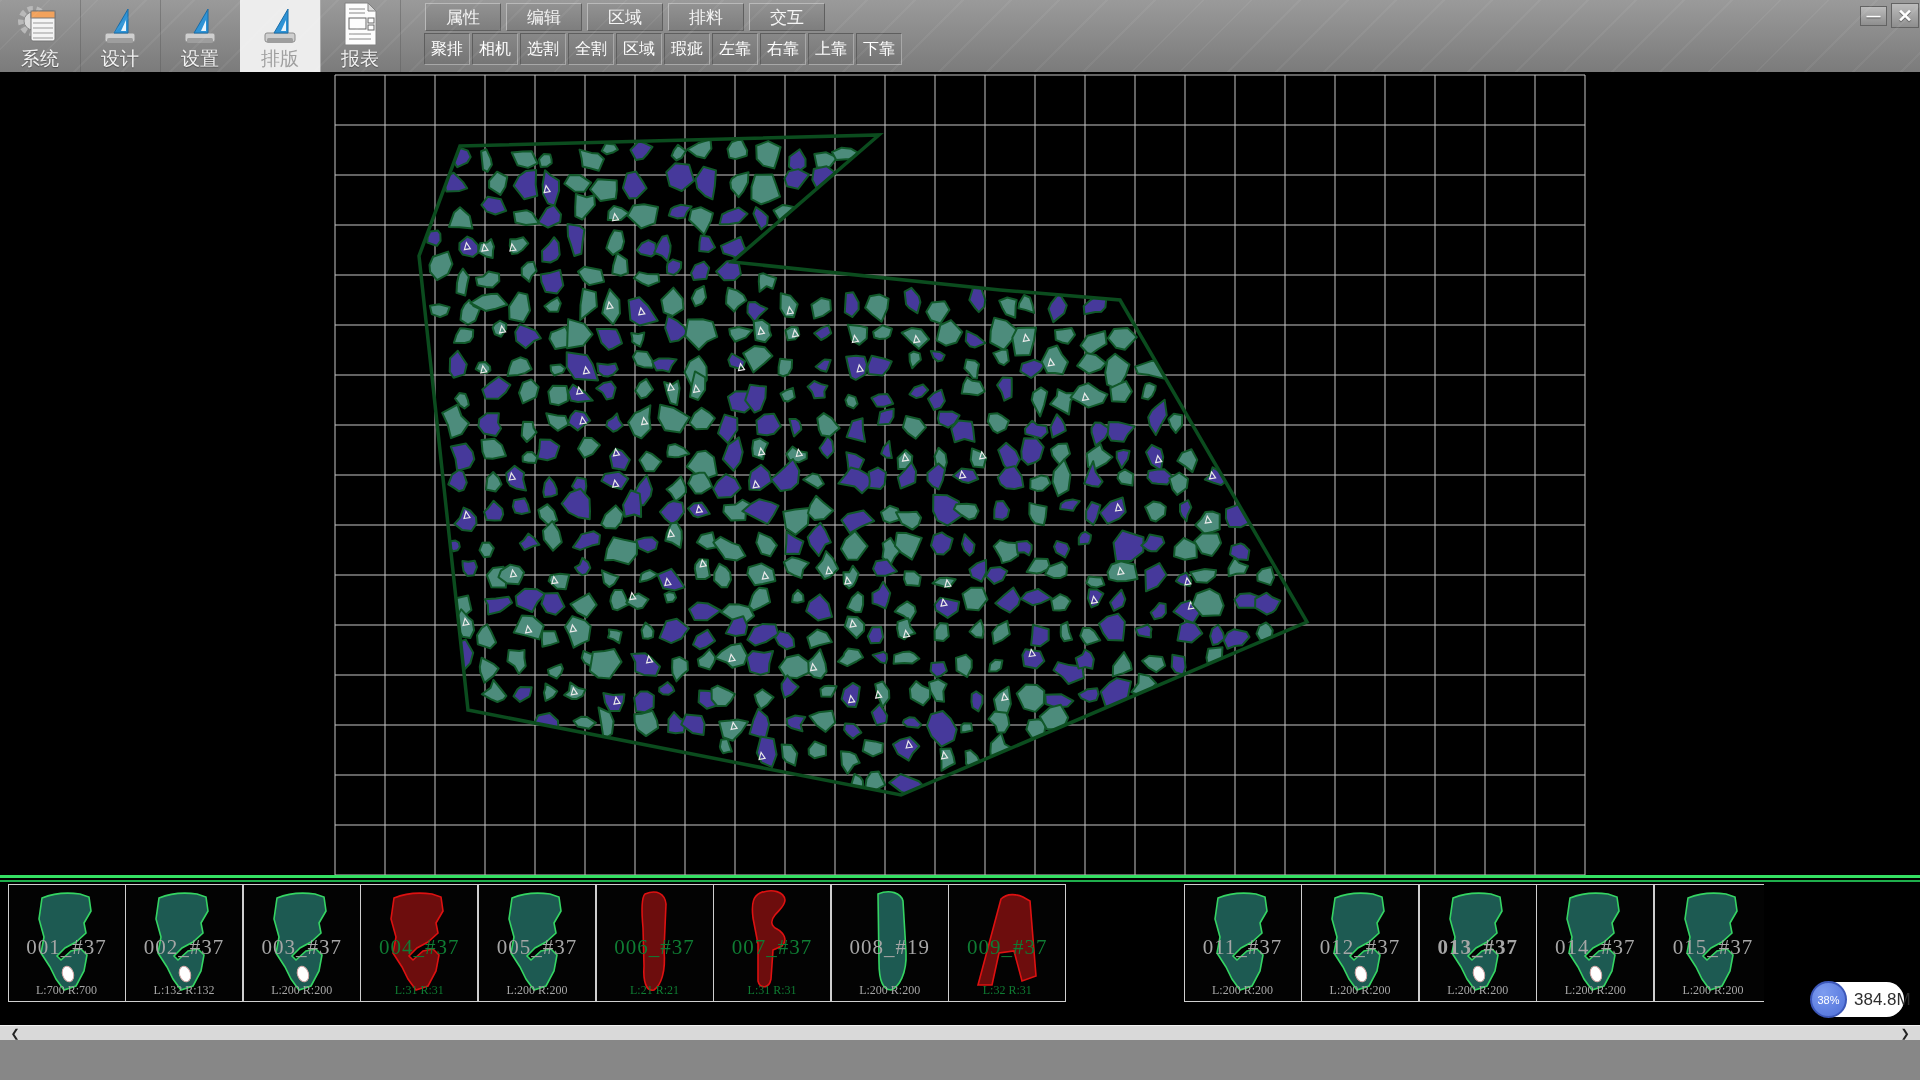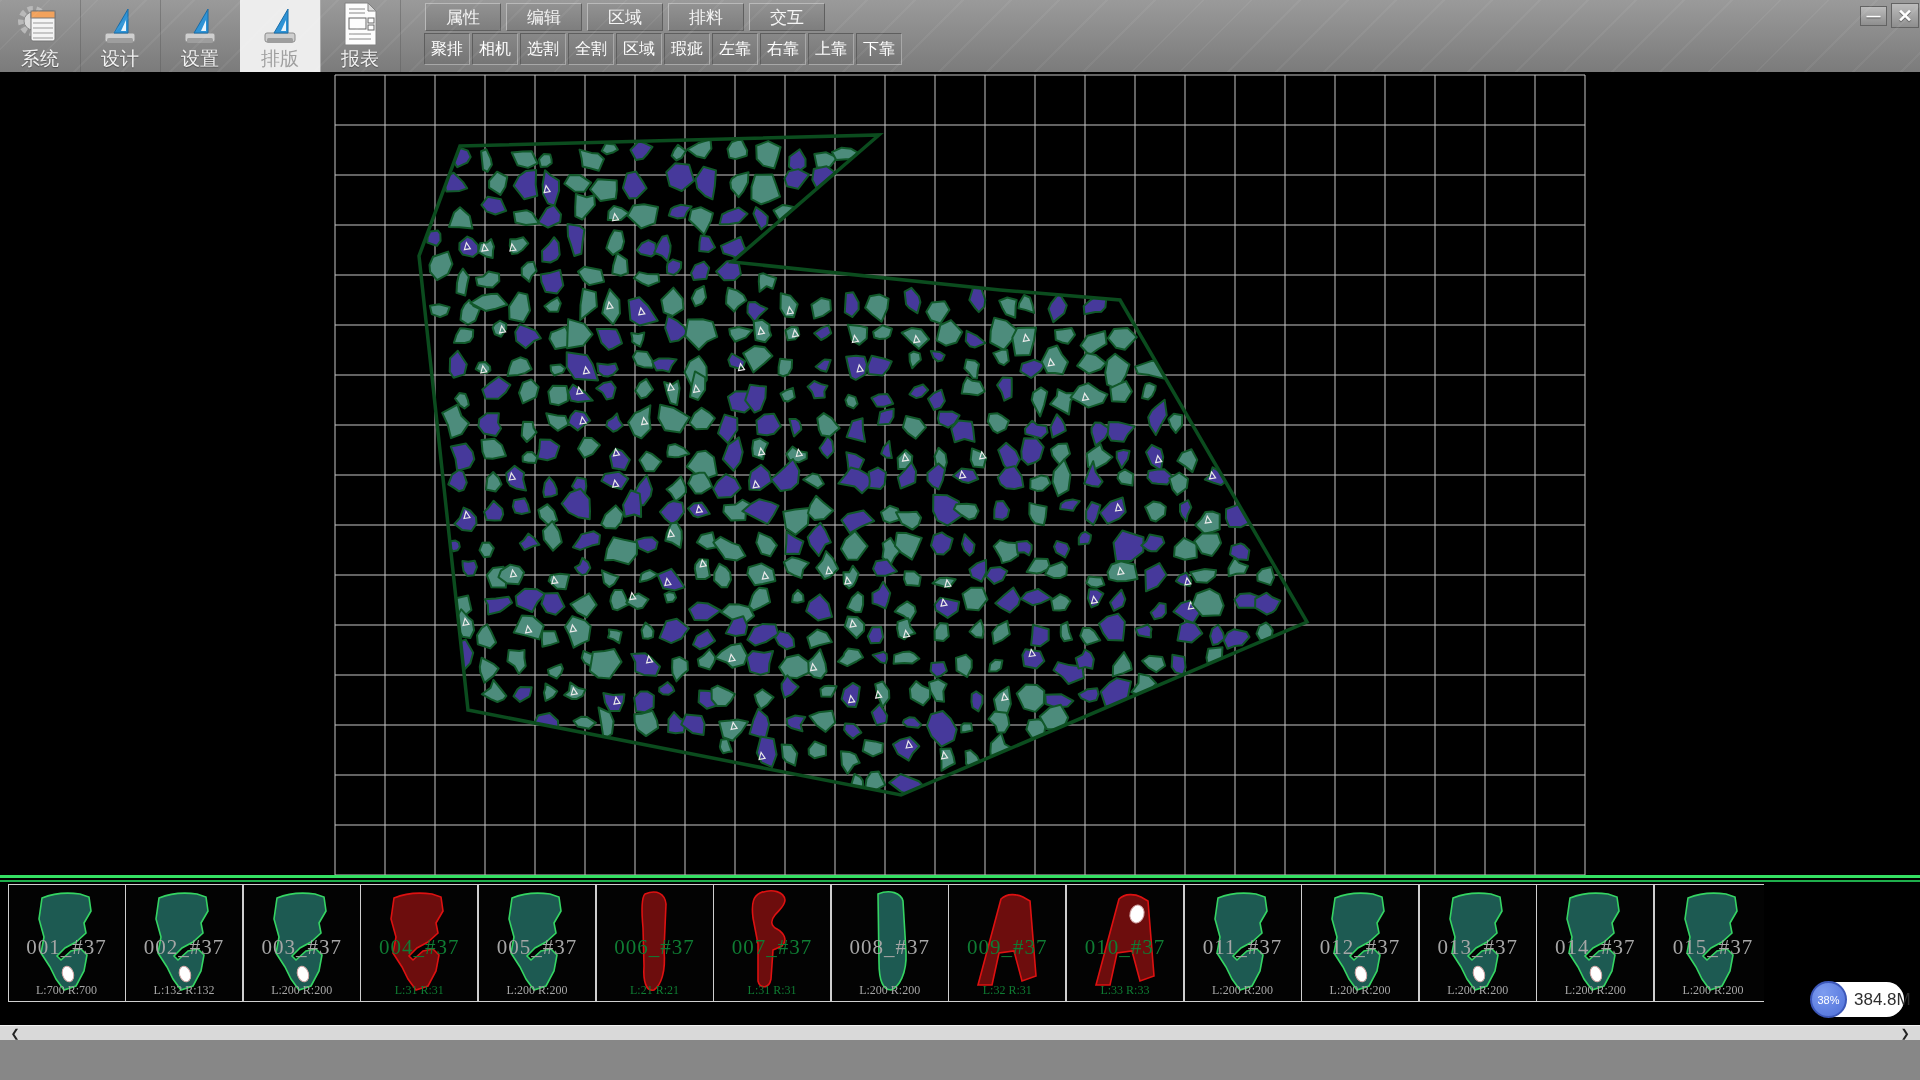--- a/index.html
+++ b/index.html
@@ -800,59 +800,51 @@
       <svg width="80" height="110" viewBox="0 0 80 110" class="shape">
         <path d="M27,5 C40,0 51,4 52,12 C52,18 46,22 42,27 C37,33 38,38 44,41 C51,45 55,52 49,58 L40,62 L38,91 C36,101 27,101 25,93 L25,56 L20,30 C18,14 21,8 27,5 Z" fill="#6d0d0d" stroke="#dd1111" stroke-width="1.6"></path>
       </svg>
       <div class="lbl" style="color: rgb(15, 124, 51);">007_#37</div>
       <div class="meta" style="color: rgb(15, 124, 51);">L:31 R:31</div>
     </div>
     <div class="cell" style="left: 830.7px;">
       <svg width="80" height="110" viewBox="0 0 80 110" class="shape">
         <path d="M27,6 C39,1 50,5 52,13 L55,64 C56,86 48,99 40,102 C32,102 28,92 28,74 Z" fill="#1d5a52" stroke="#35d463" stroke-width="1.6"></path>
       </svg>
-      <div class="lbl" style="color: rgb(166, 166, 166);">008_#37</div>
+      <div class="lbl" style="color: rgb(166, 166, 166);">008_#19</div>
       <div class="meta" style="color: rgb(166, 166, 166);">L:200 R:200</div>
     </div>
     <div class="cell" style="left: 948.3px;">
       <svg width="80" height="110" viewBox="0 0 80 110" class="shape">
         <path d="M10,97 L33,11 C39,5 49,6 55,9 L62,13 L68,88 L54,93 L46,63 L31,65 L24,97 Z" fill="#6d0d0d" stroke="#dd1111" stroke-width="1.6"></path>
       </svg>
       <div class="lbl" style="color: rgb(15, 124, 51);">009_#37</div>
       <div class="meta" style="color: rgb(15, 124, 51); text-align: center;">L:32 R:31</div>
     </div>
-    <div class="cell" style="left: 1065.9px;">
-      <svg width="80" height="110" viewBox="0 0 80 110" class="shape">
-        <path d="M10,97 L33,11 C39,5 49,6 55,9 L62,13 L68,88 L54,93 L46,63 L31,65 L24,97 Z" fill="#6d0d0d" stroke="#dd1111" stroke-width="1.6"></path>
-        <ellipse cx="51" cy="26" rx="7" ry="9" transform="rotate(14 51 26)" fill="#ffffff" stroke="#d3a5a5"></ellipse>
-      </svg>
-      <div class="lbl" style="color: rgb(15, 124, 51);">010_#37</div>
-      <div class="meta" style="color: rgb(15, 124, 51);">L:33 R:33</div>
-    </div>
     <div class="cell" style="left: 1183.5px;">
       <svg width="80" height="110" viewBox="0 0 80 110" class="shape">
         <path d="M14,10 C26,5 38,4 52,6 L61,9 L63,23 L56,35 L58,45 L48,54 L37,60 L29,68 L33,72 L43,63 L53,61 L59,67 L56,83 L48,98 L36,102 L28,91 L22,79 L13,65 L16,49 L11,31 Z" fill="#1d5a52" stroke="#35d463" stroke-width="1.6"></path>
       </svg>
       <div class="lbl" style="color: rgb(166, 166, 166);">011_#37</div>
       <div class="meta" style="color: rgb(166, 166, 166);">L:200 R:200</div>
     </div>
     <div class="cell" style="left: 1301.1px; padding-left: 40px;">
       <svg width="80" height="110" viewBox="0 0 80 110" class="shape">
         <path d="M14,10 C26,5 38,4 52,6 L61,9 L63,23 L56,35 L58,45 L48,54 L37,60 L29,68 L33,72 L43,63 L53,61 L59,67 L56,83 L48,98 L36,102 L28,91 L22,79 L13,65 L16,49 L11,31 Z" fill="#1d5a52" stroke="#35d463" stroke-width="1.6"></path>
         <ellipse cx="40" cy="86" rx="5.5" ry="8" transform="rotate(-18 40 86)" fill="#ffffff" stroke="#d3a5a5"></ellipse>
       </svg>
       <div class="lbl" style="color: rgb(166, 166, 166);">012_#37</div>
       <div class="meta" style="color: rgb(166, 166, 166);">L:200 R:200</div>
     </div>
     <div class="cell" style="left: 1418.7px;">
       <svg width="80" height="110" viewBox="0 0 80 110" class="shape">
         <path d="M14,10 C26,5 38,4 52,6 L61,9 L63,23 L56,35 L58,45 L48,54 L37,60 L29,68 L33,72 L43,63 L53,61 L59,67 L56,83 L48,98 L36,102 L28,91 L22,79 L13,65 L16,49 L11,31 Z" fill="#1d5a52" stroke="#35d463" stroke-width="1.6"></path>
         <ellipse cx="40" cy="86" rx="5.5" ry="8" transform="rotate(-18 40 86)" fill="#ffffff" stroke="#d3a5a5"></ellipse>
       </svg>
-      <div class="lbl" style="color: rgb(166, 166, 166);">013_#37</div>
+      <div class="lbl" style="color: rgb(166, 166, 166); font-weight: bold;">013_#37</div>
       <div class="meta" style="color: rgb(166, 166, 166);">L:200 R:200</div>
     </div>
     <div class="cell" style="left: 1536.3px;">
       <svg width="80" height="110" viewBox="0 0 80 110" class="shape">
         <path d="M14,10 C26,5 38,4 52,6 L61,9 L63,23 L56,35 L58,45 L48,54 L37,60 L29,68 L33,72 L43,63 L53,61 L59,67 L56,83 L48,98 L36,102 L28,91 L22,79 L13,65 L16,49 L11,31 Z" fill="#1d5a52" stroke="#35d463" stroke-width="1.6"></path>
         <ellipse cx="40" cy="86" rx="5.5" ry="8" transform="rotate(-18 40 86)" fill="#ffffff" stroke="#d3a5a5"></ellipse>
       </svg>
       <div class="lbl" style="color: rgb(166, 166, 166);">014_#37</div>
       <div class="meta" style="color: rgb(166, 166, 166);">L:200 R:200</div>
     </div>

